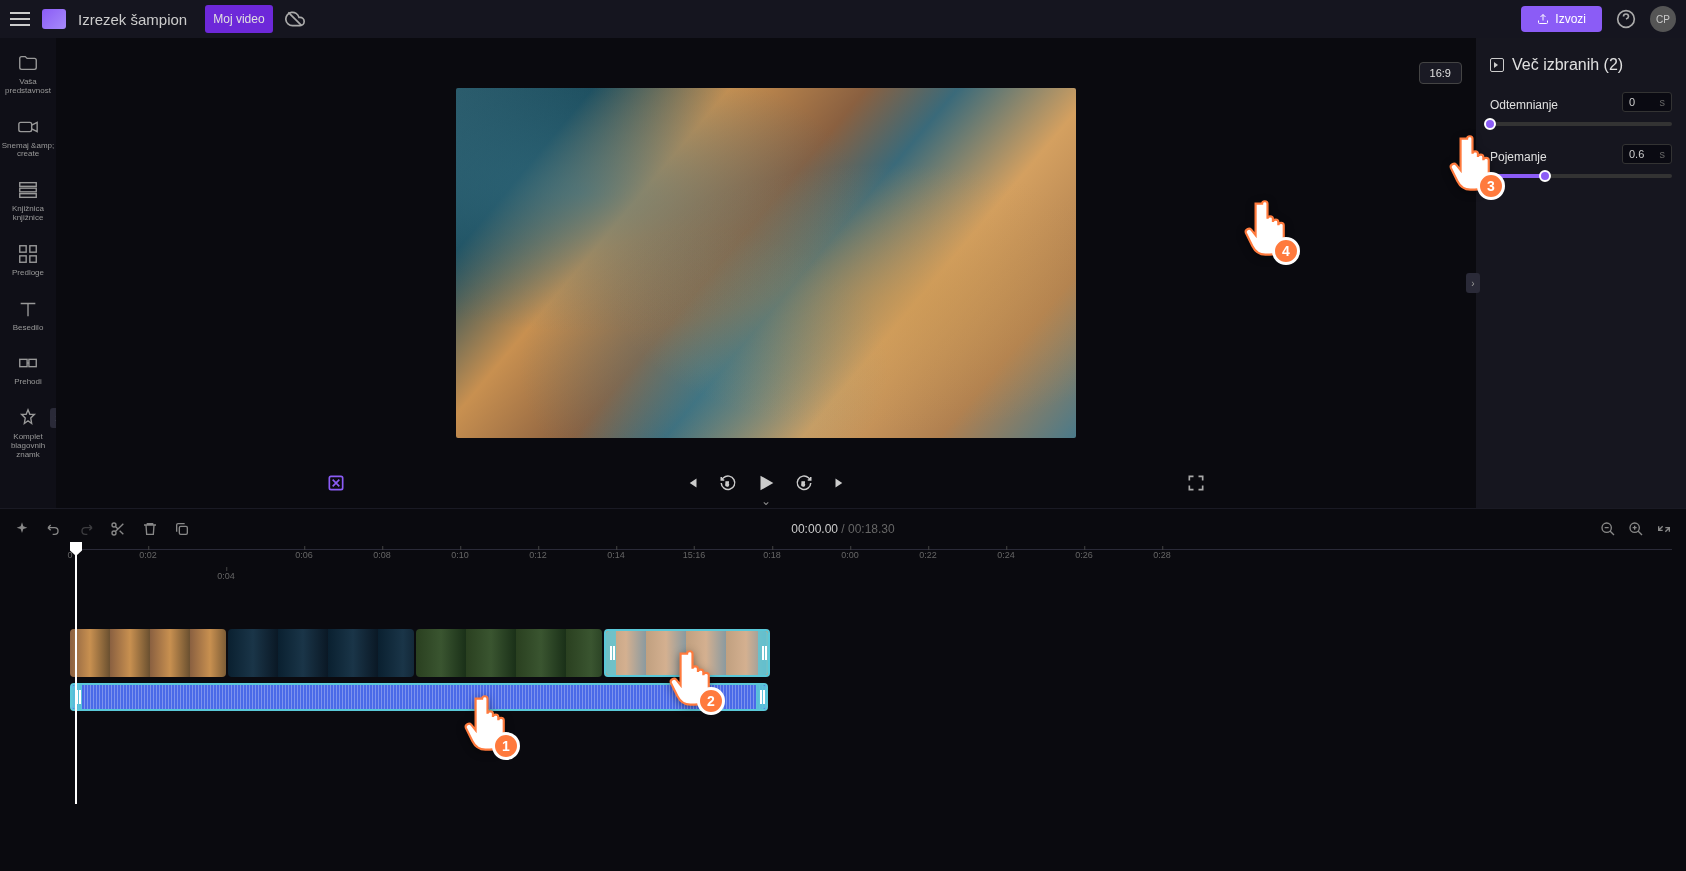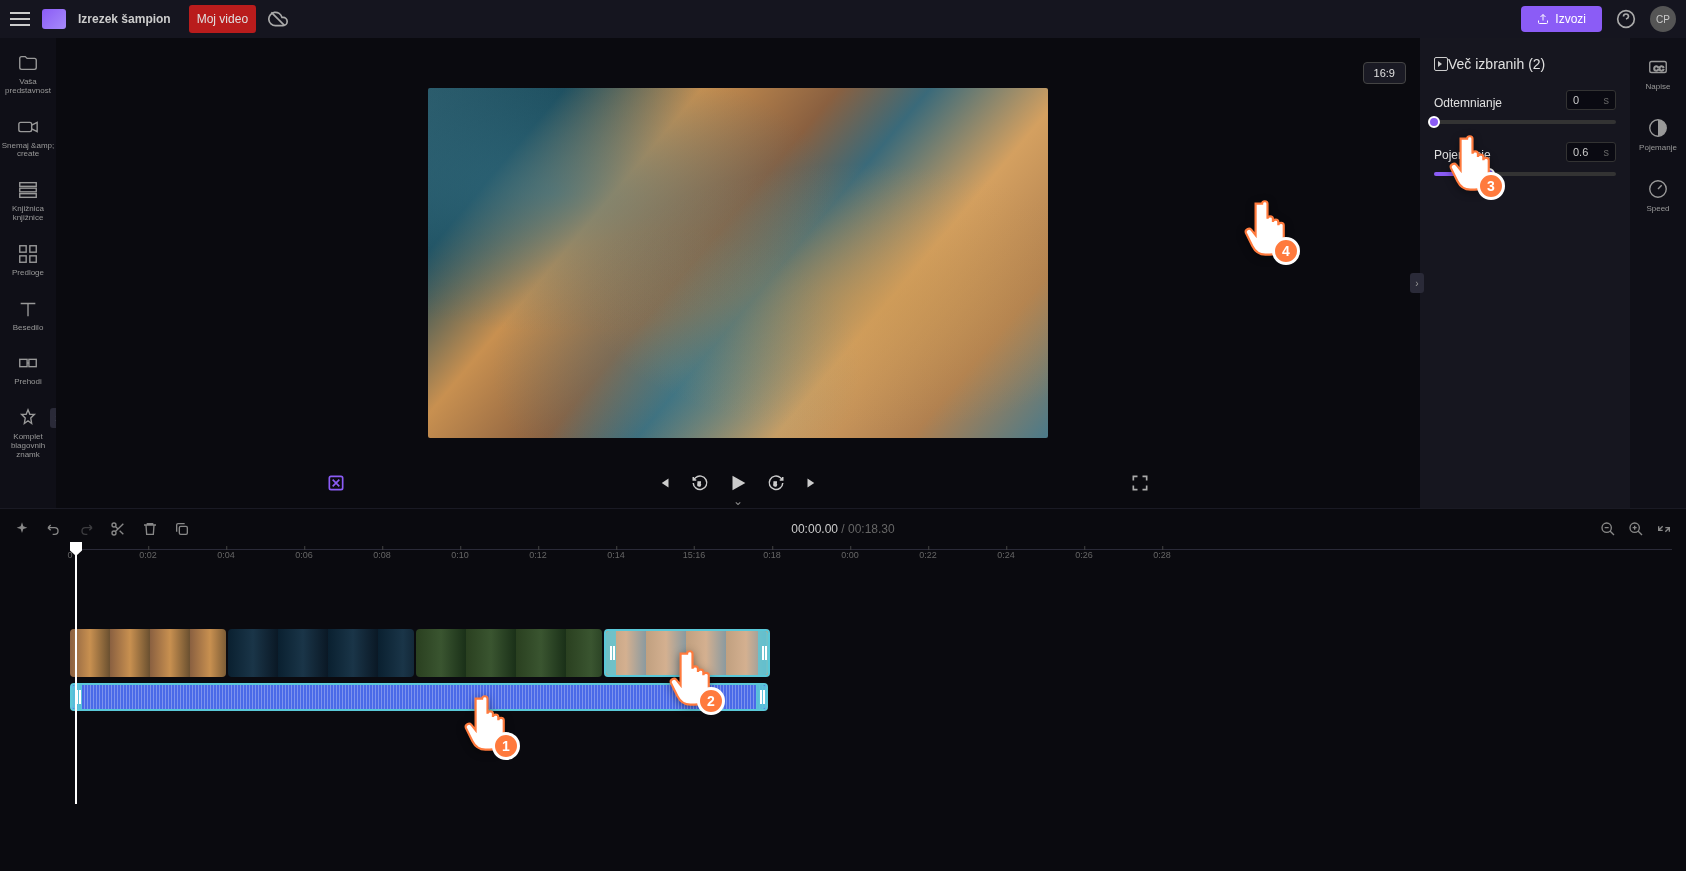--- a/index.html
+++ b/index.html
@@ -2,22 +2,22 @@
 <html><head>
 <meta charset="utf-8">
 <style>
 * { box-sizing: border-box; margin: 0; padding: 0; font-family: -apple-system, BlinkMacSystemFont, 'Segoe UI', sans-serif; }
 body { background: #0a0a0f; color: #e0e0e0; width: 1686px; height: 871px; overflow: hidden; position: relative; }
 .header { height: 38px; background: #15151f; display: flex; align-items: center; padding: 0 10px; justify-content: space-between; }
 .header-left { display: flex; align-items: center; gap: 12px; }
 .hamburger { width: 20px; height: 14px; display: flex; flex-direction: column; justify-content: space-between; cursor: pointer; }
 .hamburger div { height: 2px; background: #ccc; }
 .logo { width: 24px; height: 20px; background: linear-gradient(135deg,#8b5cf6,#a78bfa); border-radius: 3px; }
-.breadcrumb { font-size: 12px; color: #ccc; font-weight: bold; }
-.proj-name { background: #b91c1c; padding: 7px 8px; border-radius: 3px; font-size: 12px; margin-left: 6px; }
+.breadcrumb { font-size: 15px; color: #ccc; }
+.proj-name { background: #6d28d9; padding: 7px 8px; border-radius: 3px; font-size: 12px; margin-left: 6px; }
 .header-right { display: flex; align-items: center; gap: 14px; }
 .export-btn { background: #8b5cf6; color: #fff; padding: 6px 16px; border-radius: 4px; font-size: 12px; display: flex; align-items: center; gap: 6px; cursor: pointer; }
 .avatar { width: 26px; height: 26px; background: #555; border-radius: 50%; font-size: 10px; display: flex; align-items: center; justify-content: center; color:#ccc;}
 .icon-btn { width: 20px; height: 20px; color: #aaa; cursor: pointer; display:flex;align-items:center;justify-content:center;}
 
 .main { display: flex; height: 470px; }
 .left-nav { width: 56px; background: #0f0f17; padding-top: 14px; display: flex; flex-direction: column; align-items: center; gap: 20px; position:relative;}
 .nav-item { display: flex; flex-direction: column; align-items: center; gap: 4px; cursor: pointer; text-align:center;}
 .nav-icon { width: 22px; height: 22px; color: #999; }
 .nav-label { font-size: 8px; color: #999; line-height:1.1;}
@@ -29,21 +29,21 @@
 .preview { width: 620px; height: 350px; background: linear-gradient(130deg,#2a5a6a 0%,#1a4a5a 15%,#c89050 30%,#8a6040 45%,#3a6a7a 55%,#d4a060 70%,#b08050 85%,#4a7a8a 100%); border-radius:2px; position:relative; overflow:hidden;}
 .preview::before{content:"";position:absolute;inset:0;background:radial-gradient(ellipse at 20% 30%,rgba(60,120,140,.6),transparent 40%),radial-gradient(ellipse at 70% 60%,rgba(200,150,80,.5),transparent 45%),radial-gradient(ellipse at 40% 80%,rgba(80,140,150,.4),transparent 35%);}
 .controls { height: 50px; display:flex; align-items:center; justify-content:center; gap:18px; position:relative;}
 .controls .left-ctrl{position:absolute;left:270px;}
 .controls .right-ctrl{position:absolute;right:270px;}
 .ctrl-ic{width:18px;height:18px;color:#ccc;cursor:pointer;}
 .play-ic{width:22px;height:22px;}
 .expand-ind{position:absolute;bottom:0;left:50%;transform:translateX(-50%);color:#888;font-size:12px;cursor:pointer;}
 
 .right-panel { width: 210px; background: #16161f; padding: 18px 14px; }
-.rp-header{display:flex;align-items:center;font-size:14px;margin-bottom:18px;}
+.rp-header{display:flex;align-items:center;gap:8px;font-size:16px;margin-bottom:18px;}
 .rp-icon{width:14px;height:14px;border:1.5px solid #ccc;border-radius:2px;position:relative;}
 .rp-icon::after{content:"";position:absolute;left:3px;top:3px;border-left:4px solid #ccc;border-top:3px solid transparent;border-bottom:3px solid transparent;}
 .prop{margin-bottom:18px;}
 .prop-row{display:flex;justify-content:space-between;align-items:flex-end;font-size:12px;margin-bottom:10px;}
 .prop-input{background:#0a0a12;border:1px solid #333;border-radius:3px;padding:3px 6px;font-size:11px;display:flex;align-items:center;gap:6px;color:#ccc;width:50px;justify-content:space-between;}
 .prop-input span:last-child{color:#666;}
 .slider{height:4px;background:#333;border-radius:2px;position:relative;}
 .slider-fill{height:100%;background:#8b5cf6;border-radius:2px;}
 .slider-thumb{width:12px;height:12px;background:#8b5cf6;border-radius:50%;position:absolute;top:-4px;transform:translateX(-50%);border:2px solid #fff;cursor:pointer;}
 .rp-expand{position:absolute;left:-10px;top:50%;width:14px;height:20px;background:#2a2a38;border-radius:3px;display:flex;align-items:center;justify-content:center;color:#999;font-size:10px;cursor:pointer;}
@@ -243,43 +243,20 @@
           <span>s</span>
         </div>
       </div>
       <div class="slider">
         <div class="slider-fill" style="width:30%"></div>
         <div class="slider-thumb" style="left:30%"></div>
       </div>
     </div>
   </div>
 
-  <div class="far-right">
-    <div class="fr-item">
-      <svg class="fr-icon" viewBox="0 0 24 24" fill="none" stroke="currentColor" stroke-width="1.5">
-          <rect x="3" y="6" width="18" height="12" rx="2"></rect>
-          <text x="7" y="16" font-size="8" fill="currentColor">CC</text>
-        </svg>
-      <span class="fr-label">Napise</span>
-    </div>
-    <div class="fr-item">
-      <svg class="fr-icon" viewBox="0 0 24 24" fill="currentColor">
-          <circle cx="12" cy="12" r="9" fill="none" stroke="currentColor" stroke-width="1.5"></circle>
-          <path d="M12 3a9 9 0 0 1 0 18V3z"></path>
-        </svg>
-      <span class="fr-label">Pojemanje</span>
-    </div>
-    <div class="fr-item">
-      <svg class="fr-icon" viewBox="0 0 24 24" fill="none" stroke="currentColor" stroke-width="1.5">
-          <circle cx="12" cy="12" r="9"></circle>
-          <path d="M12 12l4-4"></path>
-        </svg>
-      <span class="fr-label">Speed</span>
-    </div>
-  </div>
 </div>
 
 <div class="timeline-section">
   <div class="tl-toolbar" style="position:relative;text-align:right;">
     <div class="tl-tools">
       <svg class="tl-tool" viewBox="0 0 24 24" fill="currentColor">
           <path d="M12 2l2 6 6 2-6 2-2 6-2-6-6-2 6-2z"></path>
         </svg>
       <svg class="tl-tool" viewBox="0 0 24 24" fill="none" stroke="currentColor" stroke-width="2">
           <path d="M3 10h10a5 5 0 0 1 0 10h-3M3 10l4-4M3 10l4 4"></path>
@@ -316,21 +293,21 @@
       <svg class="tl-tool" viewBox="0 0 24 24" fill="none" stroke="currentColor" stroke-width="2">
           <path d="M4 14l6-6M4 8v6h6M20 10l-6 6M20 16v-6h-6"></path>
         </svg>
     </div>
   </div>
   <div class="ruler">
     <div class="playhead"></div>
     <div class="playhead-line"></div>
   <div class="tick" style="left: 0px;">0</div>
       <div class="tick" style="left: 78px;">0:02</div>
-      <div class="tick" style="left: 156px;">0:04</div>
+      <div class="tick" style="left: 156px; margin-top: 21px;">0:04</div>
       <div class="tick" style="left: 234px;">0:06</div>
       <div class="tick" style="left: 312px;">0:08</div>
       <div class="tick" style="left: 390px;">0:10</div>
       <div class="tick" style="left: 468px;">0:12</div>
       <div class="tick" style="left: 546px;">0:14</div>
       <div class="tick" style="left: 624px;">15:16</div>
       <div class="tick" style="left: 702px;">0:18</div>
       <div class="tick" style="left: 780px;">0:00</div>
       <div class="tick" style="left: 858px;">0:22</div>
       <div class="tick" style="left: 936px;">0:24</div>

